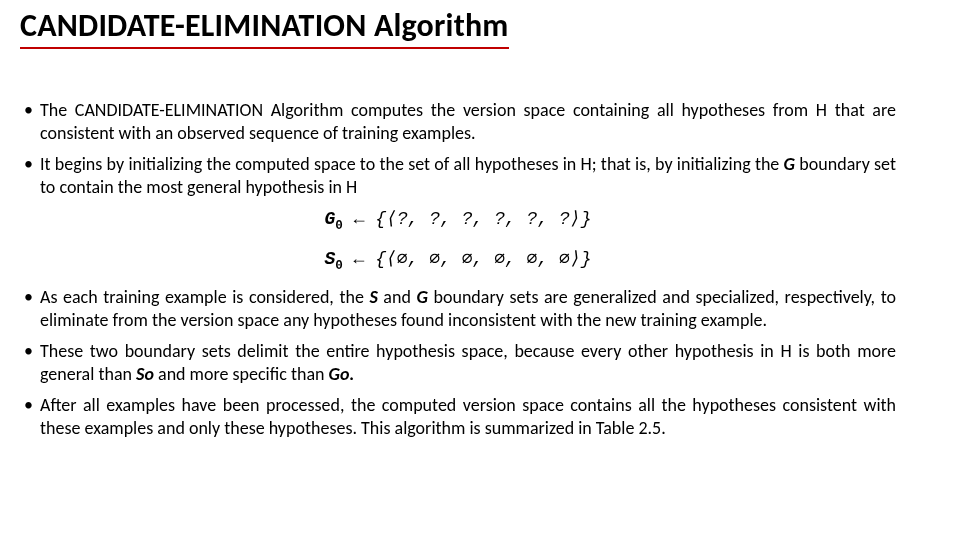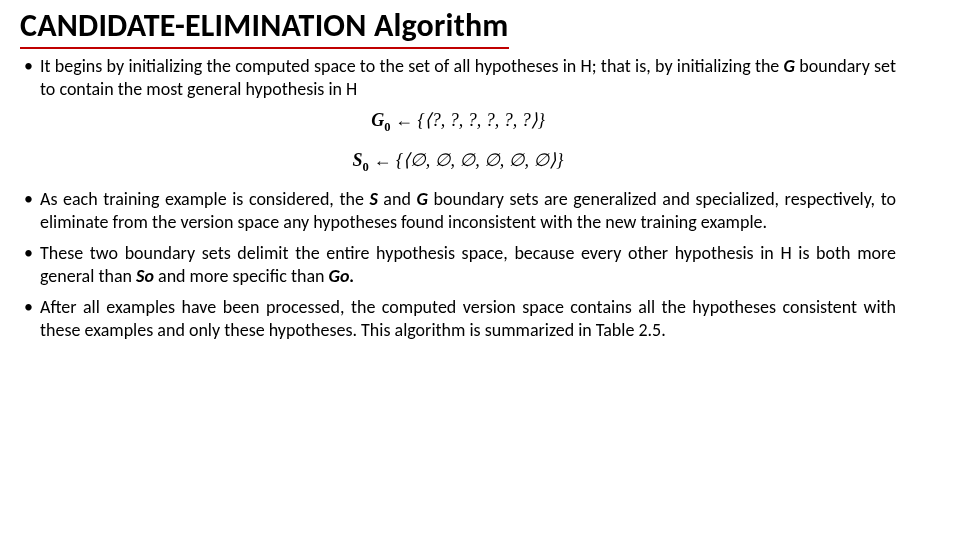--- a/index.html
+++ b/index.html
@@ -11,20 +11,21 @@
     font-family: "Calibri", "Segoe UI", Arial, sans-serif;
     color: #000000;
   }
   .slide {
     box-sizing: border-box;
     width: 916px;
     height: 540px;
     padding: 6px 20px 10px 20px;
     display: flex;
     flex-direction: column;
+    gap: 44px;
   }
   .title {
     font-size: 32px;
     font-weight: 700;
     letter-spacing: 0.2px;
     border-bottom: 2px solid #c00000;
     padding-bottom: 2px;
     margin-bottom: 6px;
     display: inline-block;
     width: fit-content;
@@ -45,21 +46,21 @@
   }
   .bullets > li::before {
     content: "•";
     position: absolute;
     left: 4px;
     top: 0;
     font-size: 18px;
   }
   .formula {
     text-align: center;
-    font-family: Liberation Serif, serif;
+    font-family: Liberation Mono, monospace;
     font-style: italic;
     font-size: 18px;
     margin: 6px 0 14px 0;
   }
   .formula .sub {
     font-size: 0.7em;
     vertical-align: sub;
     font-style: normal;
   }
   .b { font-weight: 700; }
@@ -67,20 +68,23 @@
 </style>
 </head>
 <body>
 
 <div class="slide">
 
   <div class="title">CANDIDATE-ELIMINATION Algorithm</div>
 
   <ul class="bullets">
 
+    <li>
+      <span>The CANDIDATE-ELIMINATION Algorithm computes the version space containing all hypotheses from H that are consistent with an observed sequence of training examples.</span>
+    </li>
 
     <li>
       <span>It begins by initializing the computed space to the set of all hypotheses in H; that is, by initializing the </span><span class="bi">G</span><span> boundary set to contain the most general hypothesis in H</span>
     </li>
 
     <div class="formula">
       <span class="b">G</span><span class="sub b">0</span><span> ← </span><span>{⟨?, ?, ?, ?, ?, ?⟩}</span>
     </div>
 
 

